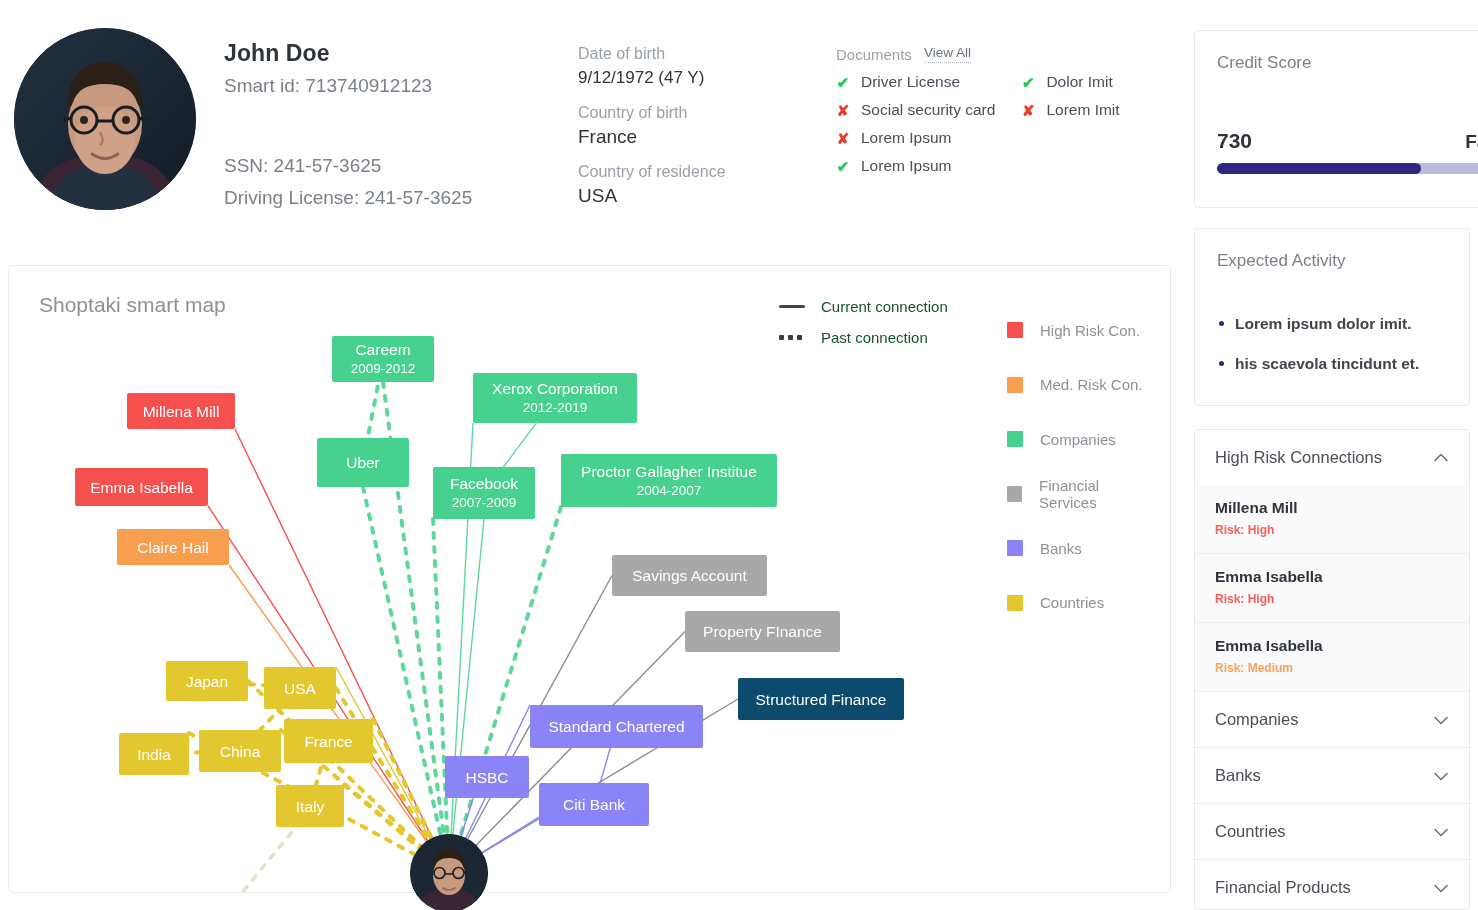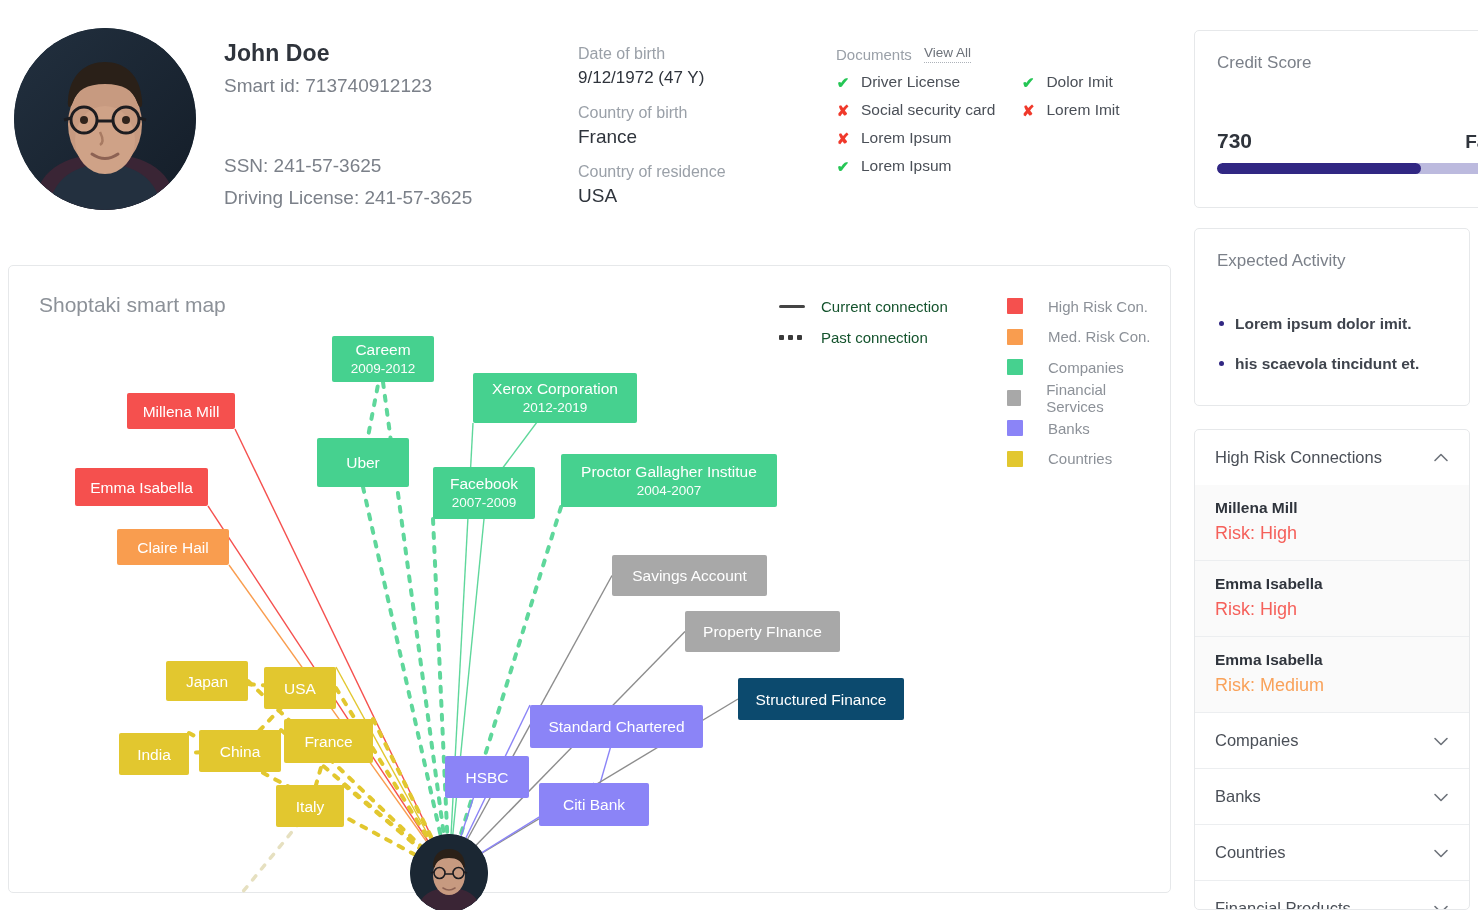--- a/index.html
+++ b/index.html
@@ -56,21 +56,21 @@
 
   .legend { position: absolute; left: 765px; top: 25px; width: 380px; }
   .legend-lines { position: absolute; left: 5px; top: 0; }
   .legend-lrow { display: flex; align-items: center; height: 31px; }
   .legend-dashicon { width: 42px; display: flex; align-items: center; }
   .legend-solid { width: 26px; height: 3.5px; background: #444; border-radius: 2px; }
   .legend-dotted { display: flex; gap: 4px; }
   .legend-dotted i { width: 5px; height: 5px; background: #3a3a3a; border-radius: 1px; display: block; }
   .legend-ltext { font-size: 15px; color: #14532d; }
   .legend-swatches { position: absolute; left: 233px; top: 0; }
-  .legend-srow { display: flex; align-items: center; height: 30.5px; gap: 25px; }
+  .legend-srow { display: flex; align-items: center; height: 30.5px; gap: 17px; margin-top: 24px; }
   .legend-chip { width: 16px; height: 16px; border-radius: 1px; }
   .legend-stext { font-size: 15px; color: #8c9198; }
 
   .graph { position: absolute; left: 0; top: 0; width: 1163px; height: 628px; }
   .graph svg { position: absolute; left: 0; top: 0; }
 
   .node {
     position: absolute; display: flex; align-items: center; justify-content: center;
     flex-direction: column; color: #ffffff; border-radius: 2px;
     font-size: 15.5px; line-height: 19px; text-align: center; padding: 0 10px;
@@ -108,21 +108,21 @@
   .accordion { position: absolute; left: 0; top: 429px; width: 276px; height: 481px; overflow: hidden; }
   .acc-head {
     display: flex; align-items: center; justify-content: space-between;
     padding: 18px 20px 18px 20px; cursor: pointer;
   }
   .acc-head-label { font-size: 16.5px; color: #4a4f57; }
   .chev { width: 16px; height: 16px; display: block; }
   .acc-item { padding: 14px 20px 16px 20px; background: #fafafa; border-top: 1px solid #eceef0; }
   .acc-item.first { border-top: 0; }
   .acc-item-name { font-size: 15.5px; font-weight: bold; color: #2f343c; }
-  .acc-item-risk { font-size: 18px; margin-top: 6px; }
+  .acc-item-risk { font-size: 12px; margin-top: 6px; font-weight: bold; }
   .risk-high { color: #f5605a; }
   .risk-med { color: #f9a25a; }
   .acc-row { border-top: 1px solid #eceef0; }
 </style>
 </head>
 <body>
 
 <div class="page">
 
   <div class="profile-strip">

